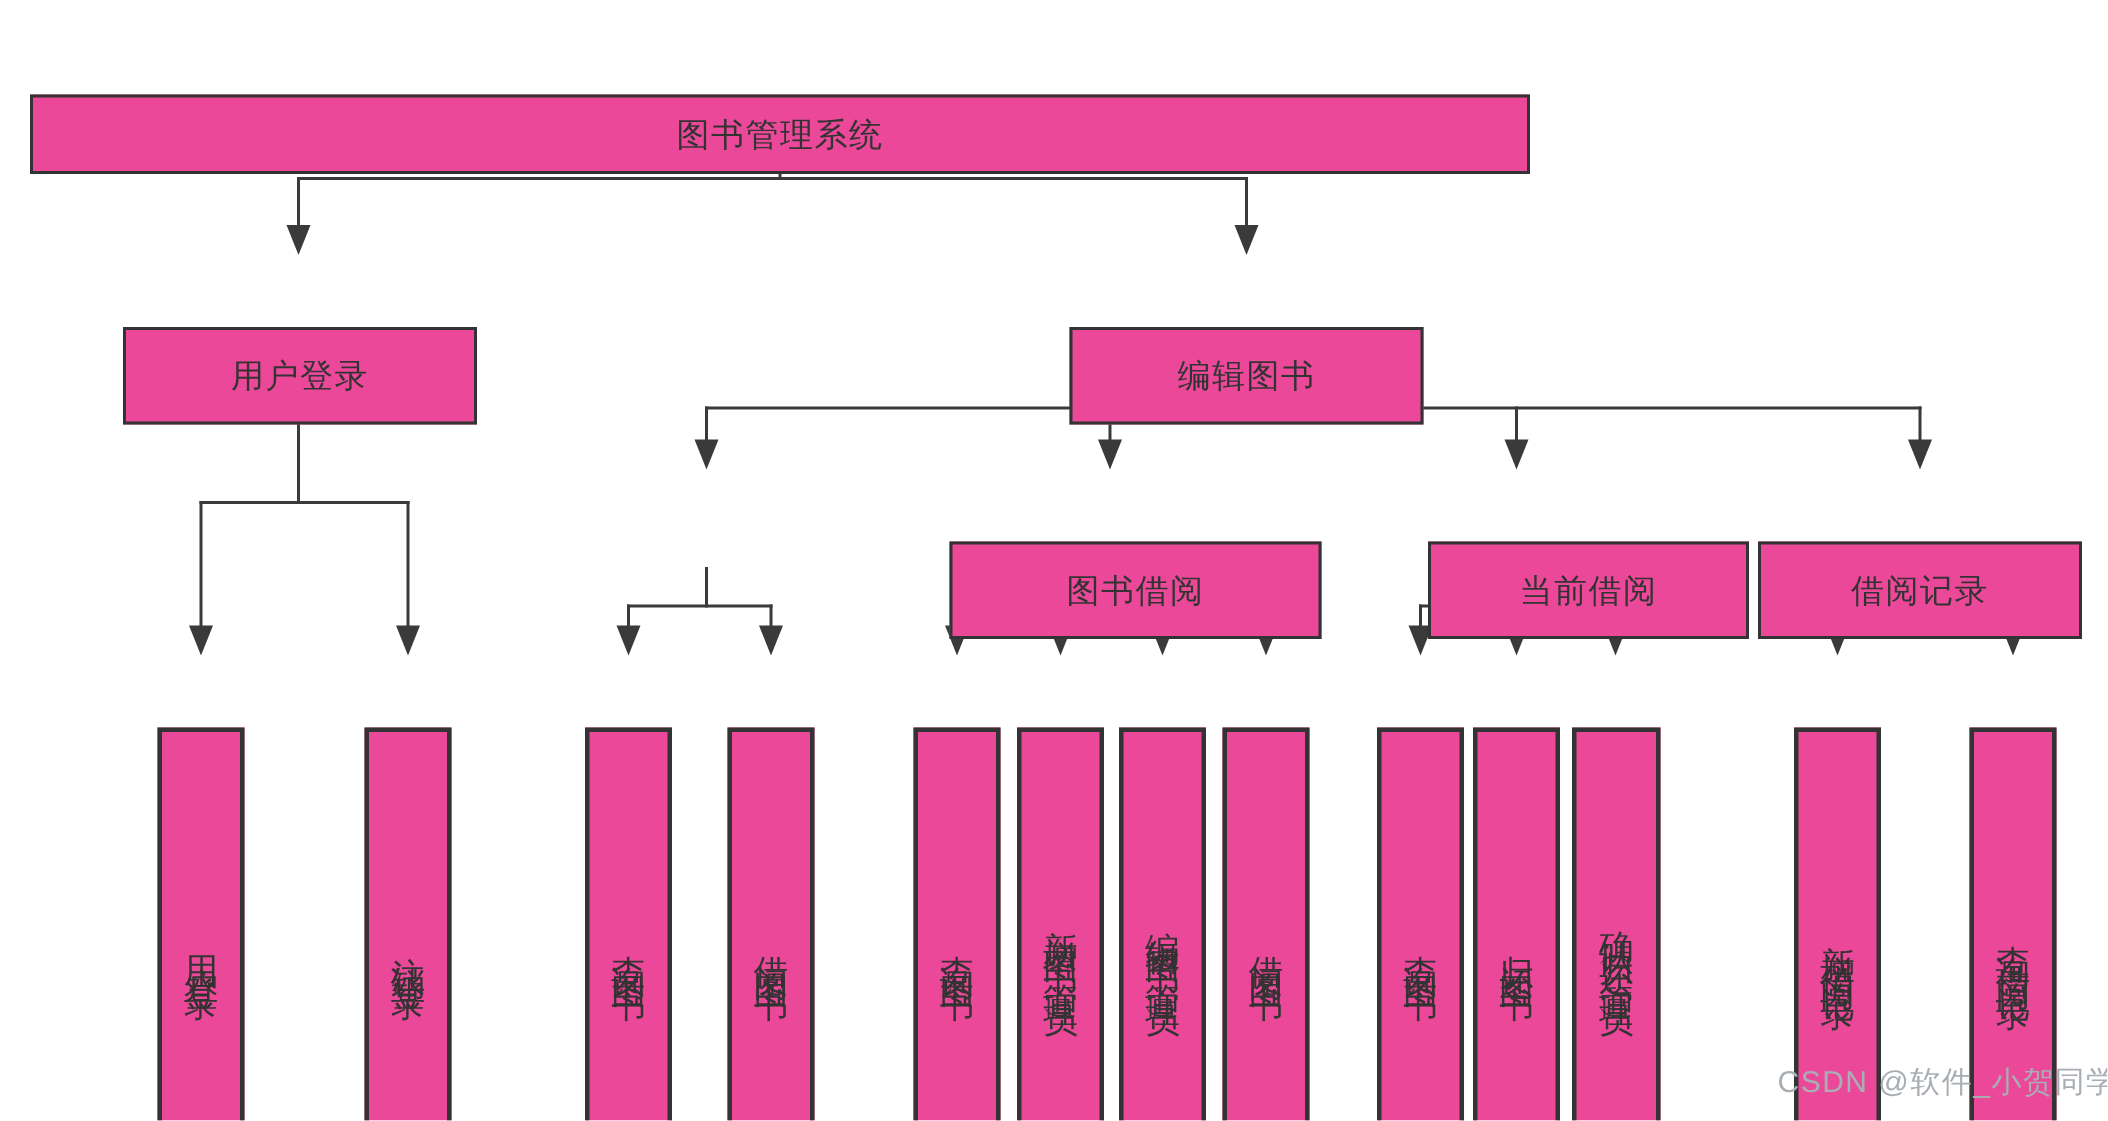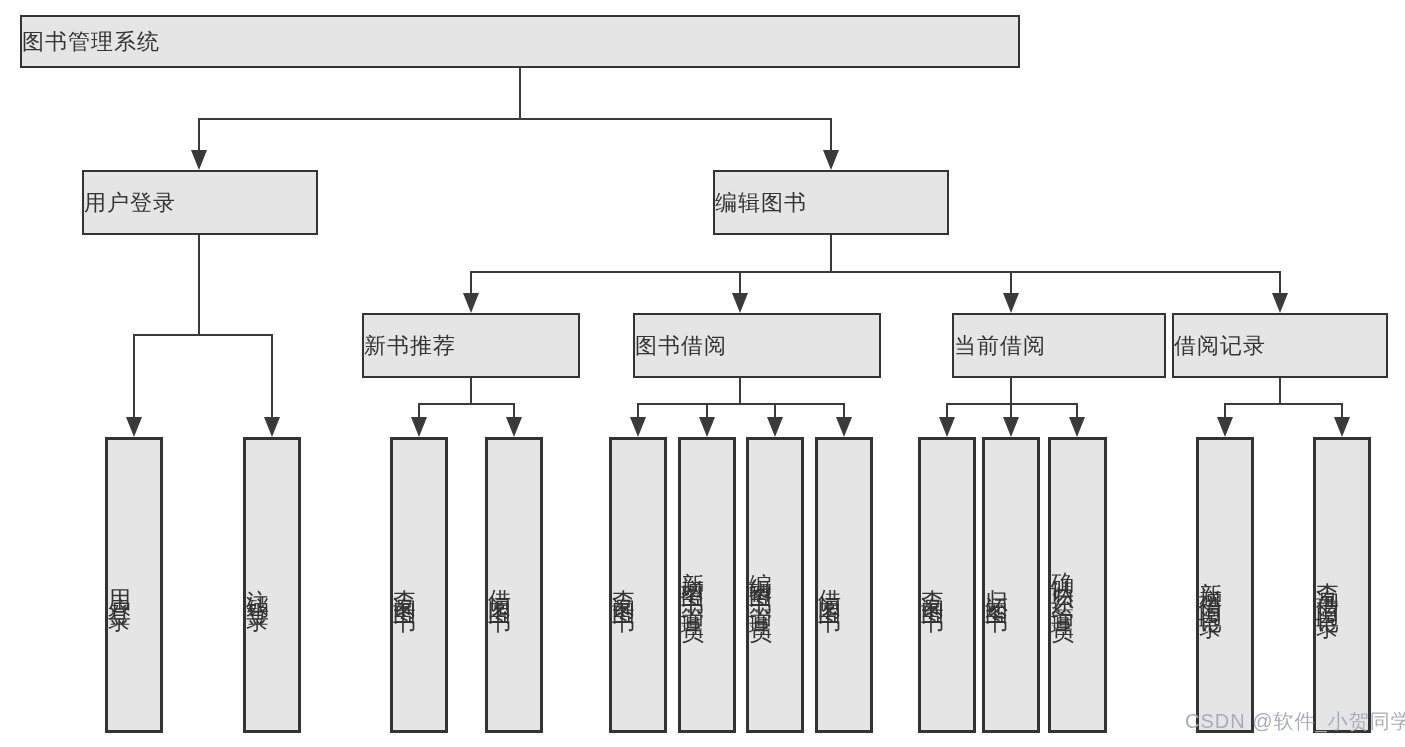--- a/index.html
+++ b/index.html
@@ -6,27 +6,28 @@
   html,body { background:#fff; }
   #stage {
     position:relative;
     width:1405px; height:747px;
     background:#ffffff;
     font-family:"Liberation Sans","DejaVu Sans",sans-serif;
     overflow:hidden;
   }
   .box {
     position:absolute;
-    background:#e5e5e5;
+    background:#ec4899;
     border:2px solid #333333;
-    display:flex; align-items:center; justify-content:flex-start;
+    display:flex; align-items:center; justify-content:center;
     color:#333333;
     font-size:22px;
     letter-spacing:1px;
     z-index:2;
+    margin-top:48px;
   }
   .leaf {
     border-width:3px;
   }
   .leaf span {
     writing-mode:vertical-rl;
     text-orientation:mixed;
     font-size:23px;
     letter-spacing:7px;
     line-height:1;
@@ -83,23 +84,20 @@
   <div class="ln" style="left:470px; top:271px; width:811px; height:2px;"></div>
   <div class="ln" style="left:470px; top:271px; width:2px; height:24px;"></div>
   <div class="ar" style="left:463px; top:293px;"></div>
   <div class="ln" style="left:739px; top:271px; width:2px; height:24px;"></div>
   <div class="ar" style="left:732px; top:293px;"></div>
   <div class="ln" style="left:1010px; top:271px; width:2px; height:24px;"></div>
   <div class="ar" style="left:1003px; top:293px;"></div>
   <div class="ln" style="left:1279px; top:271px; width:2px; height:24px;"></div>
   <div class="ar" style="left:1272px; top:293px;"></div>
 
-  <div class="box" style="left:362px; top:313px; width:218px; height:65px;">
-    <span>新书推荐</span>
-  </div>
   <div class="box" style="left:633px; top:313px; width:248px; height:65px;">
     <span>图书借阅</span>
   </div>
   <div class="box" style="left:952px; top:313px; width:214px; height:65px;">
     <span>当前借阅</span>
   </div>
   <div class="box" style="left:1172px; top:313px; width:216px; height:65px;">
     <span>借阅记录</span>
   </div>
 

